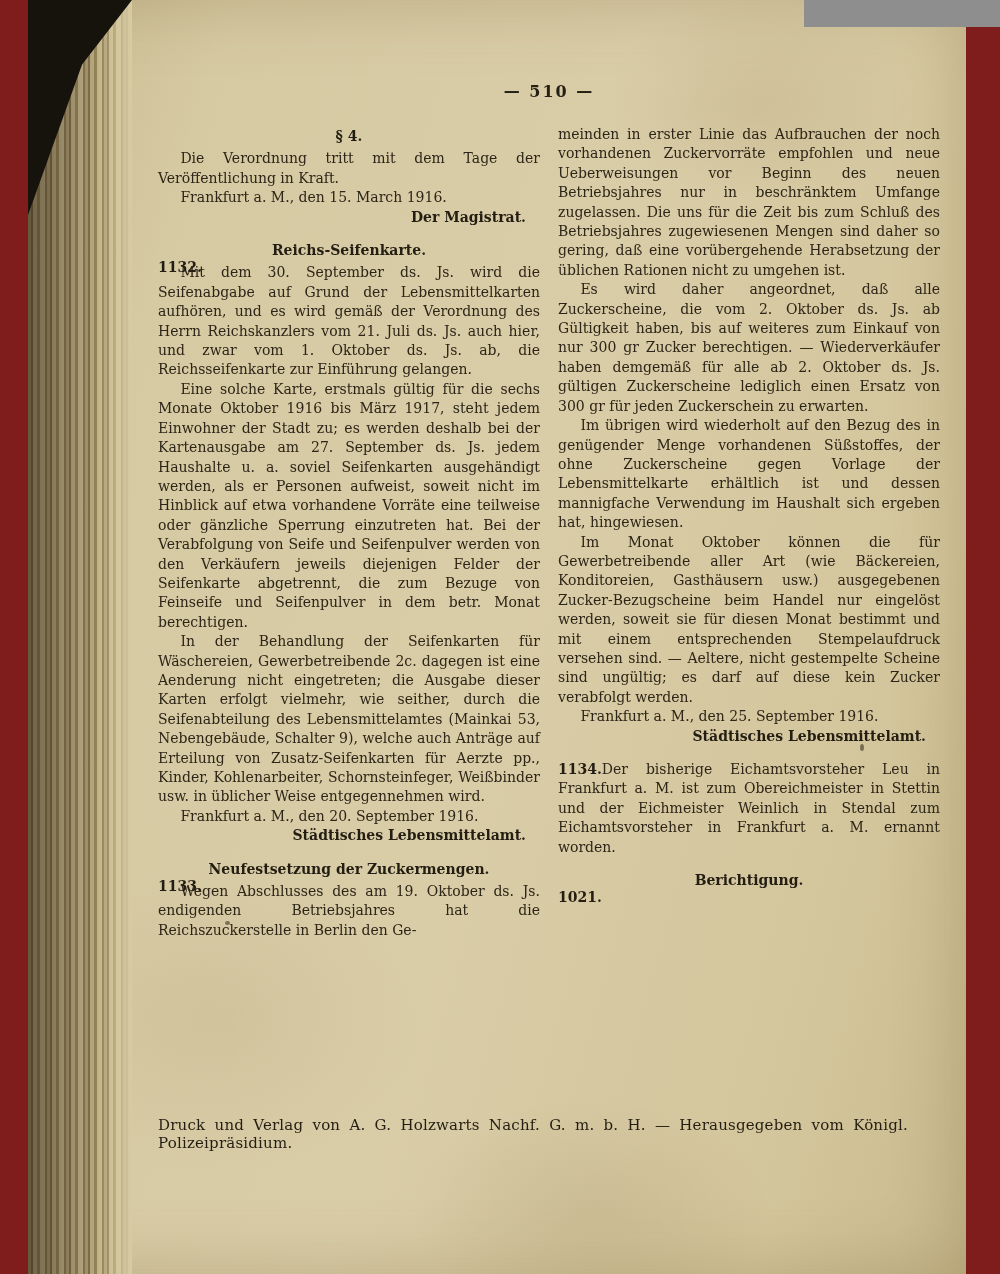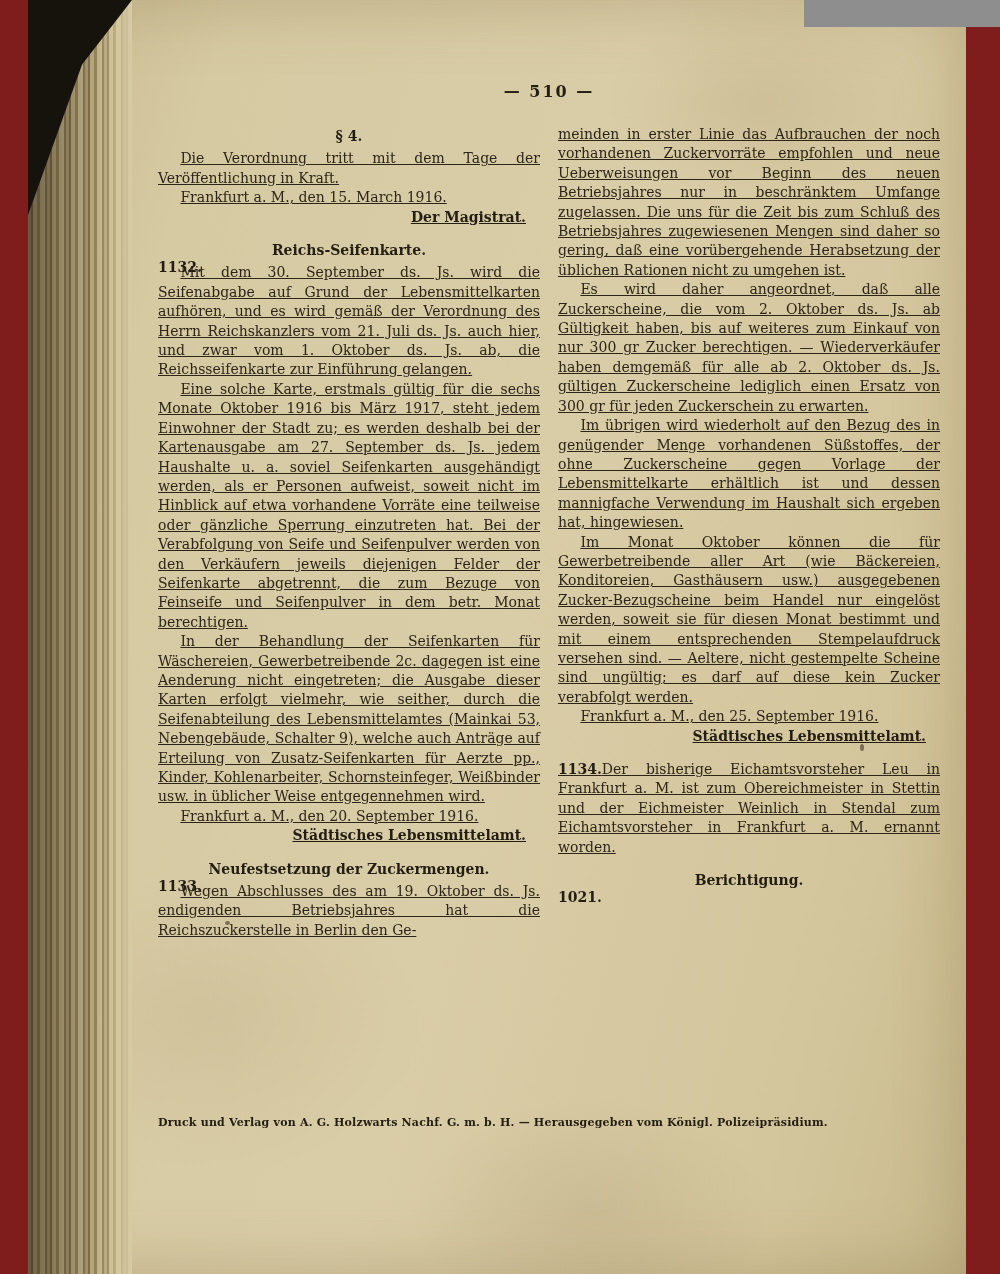--- a/index.html
+++ b/index.html
@@ -45,32 +45,32 @@
     background:#16120c;
     clip-path:polygon(0 0, 100% 0, 52% 30%, 0 100%);
   }
   .content { position:absolute; left:130px; top:0; width:782px; z-index:2; color:#2d2517; }
   .pagenum {
     margin-top:82px; text-align:center; font-weight:bold;
     font-size:16px; letter-spacing:2px; color:#262014;
   }
   .columns { display:flex; gap:18px; margin-top:24px; }
   .col { flex:1 1 0; font-size:14px; line-height:19.4px; text-align:justify; }
-  p { margin:0;text-decoration:underline; }
+  p { margin:0; }
   .indent { text-indent:1.6em; }
   .signature { text-align:right; padding-right:14px; font-weight:bold; color:#241e12; }
   .sec-head { text-align:center; font-weight:bold; margin:2px 0 3px; color:#241e12; }
   .item-head { position:relative; margin:14px 0 3px; font-weight:bold; color:#241e12; }
   .item-num { position:absolute; left:0; top:17px; }
   .item-title { display:block; text-align:center; }
   .inline-num { font-weight:bold; color:#241e12; }
   .sect { margin-bottom:4px; }
   .footer {
     position:absolute; left:130px; top:1116px; width:750px; z-index:2;
-    font-weight:bold; font-size:11px; letter-spacing:.2px; color:#241e12;
+    font-weight:normal; font-size:15px; letter-spacing:.2px; color:#241e12;
     text-align:justify;
   }
   .speck { position:absolute; background:rgba(45,37,23,.55); border-radius:50%; z-index:2; }
   .speck-a { left:832px; top:744px; width:4px; height:7px; }
   .speck-b { left:197px; top:921px; width:5px; height:4px; }
 </style>
 </head>
 <body>
 
 <div class="scan">

